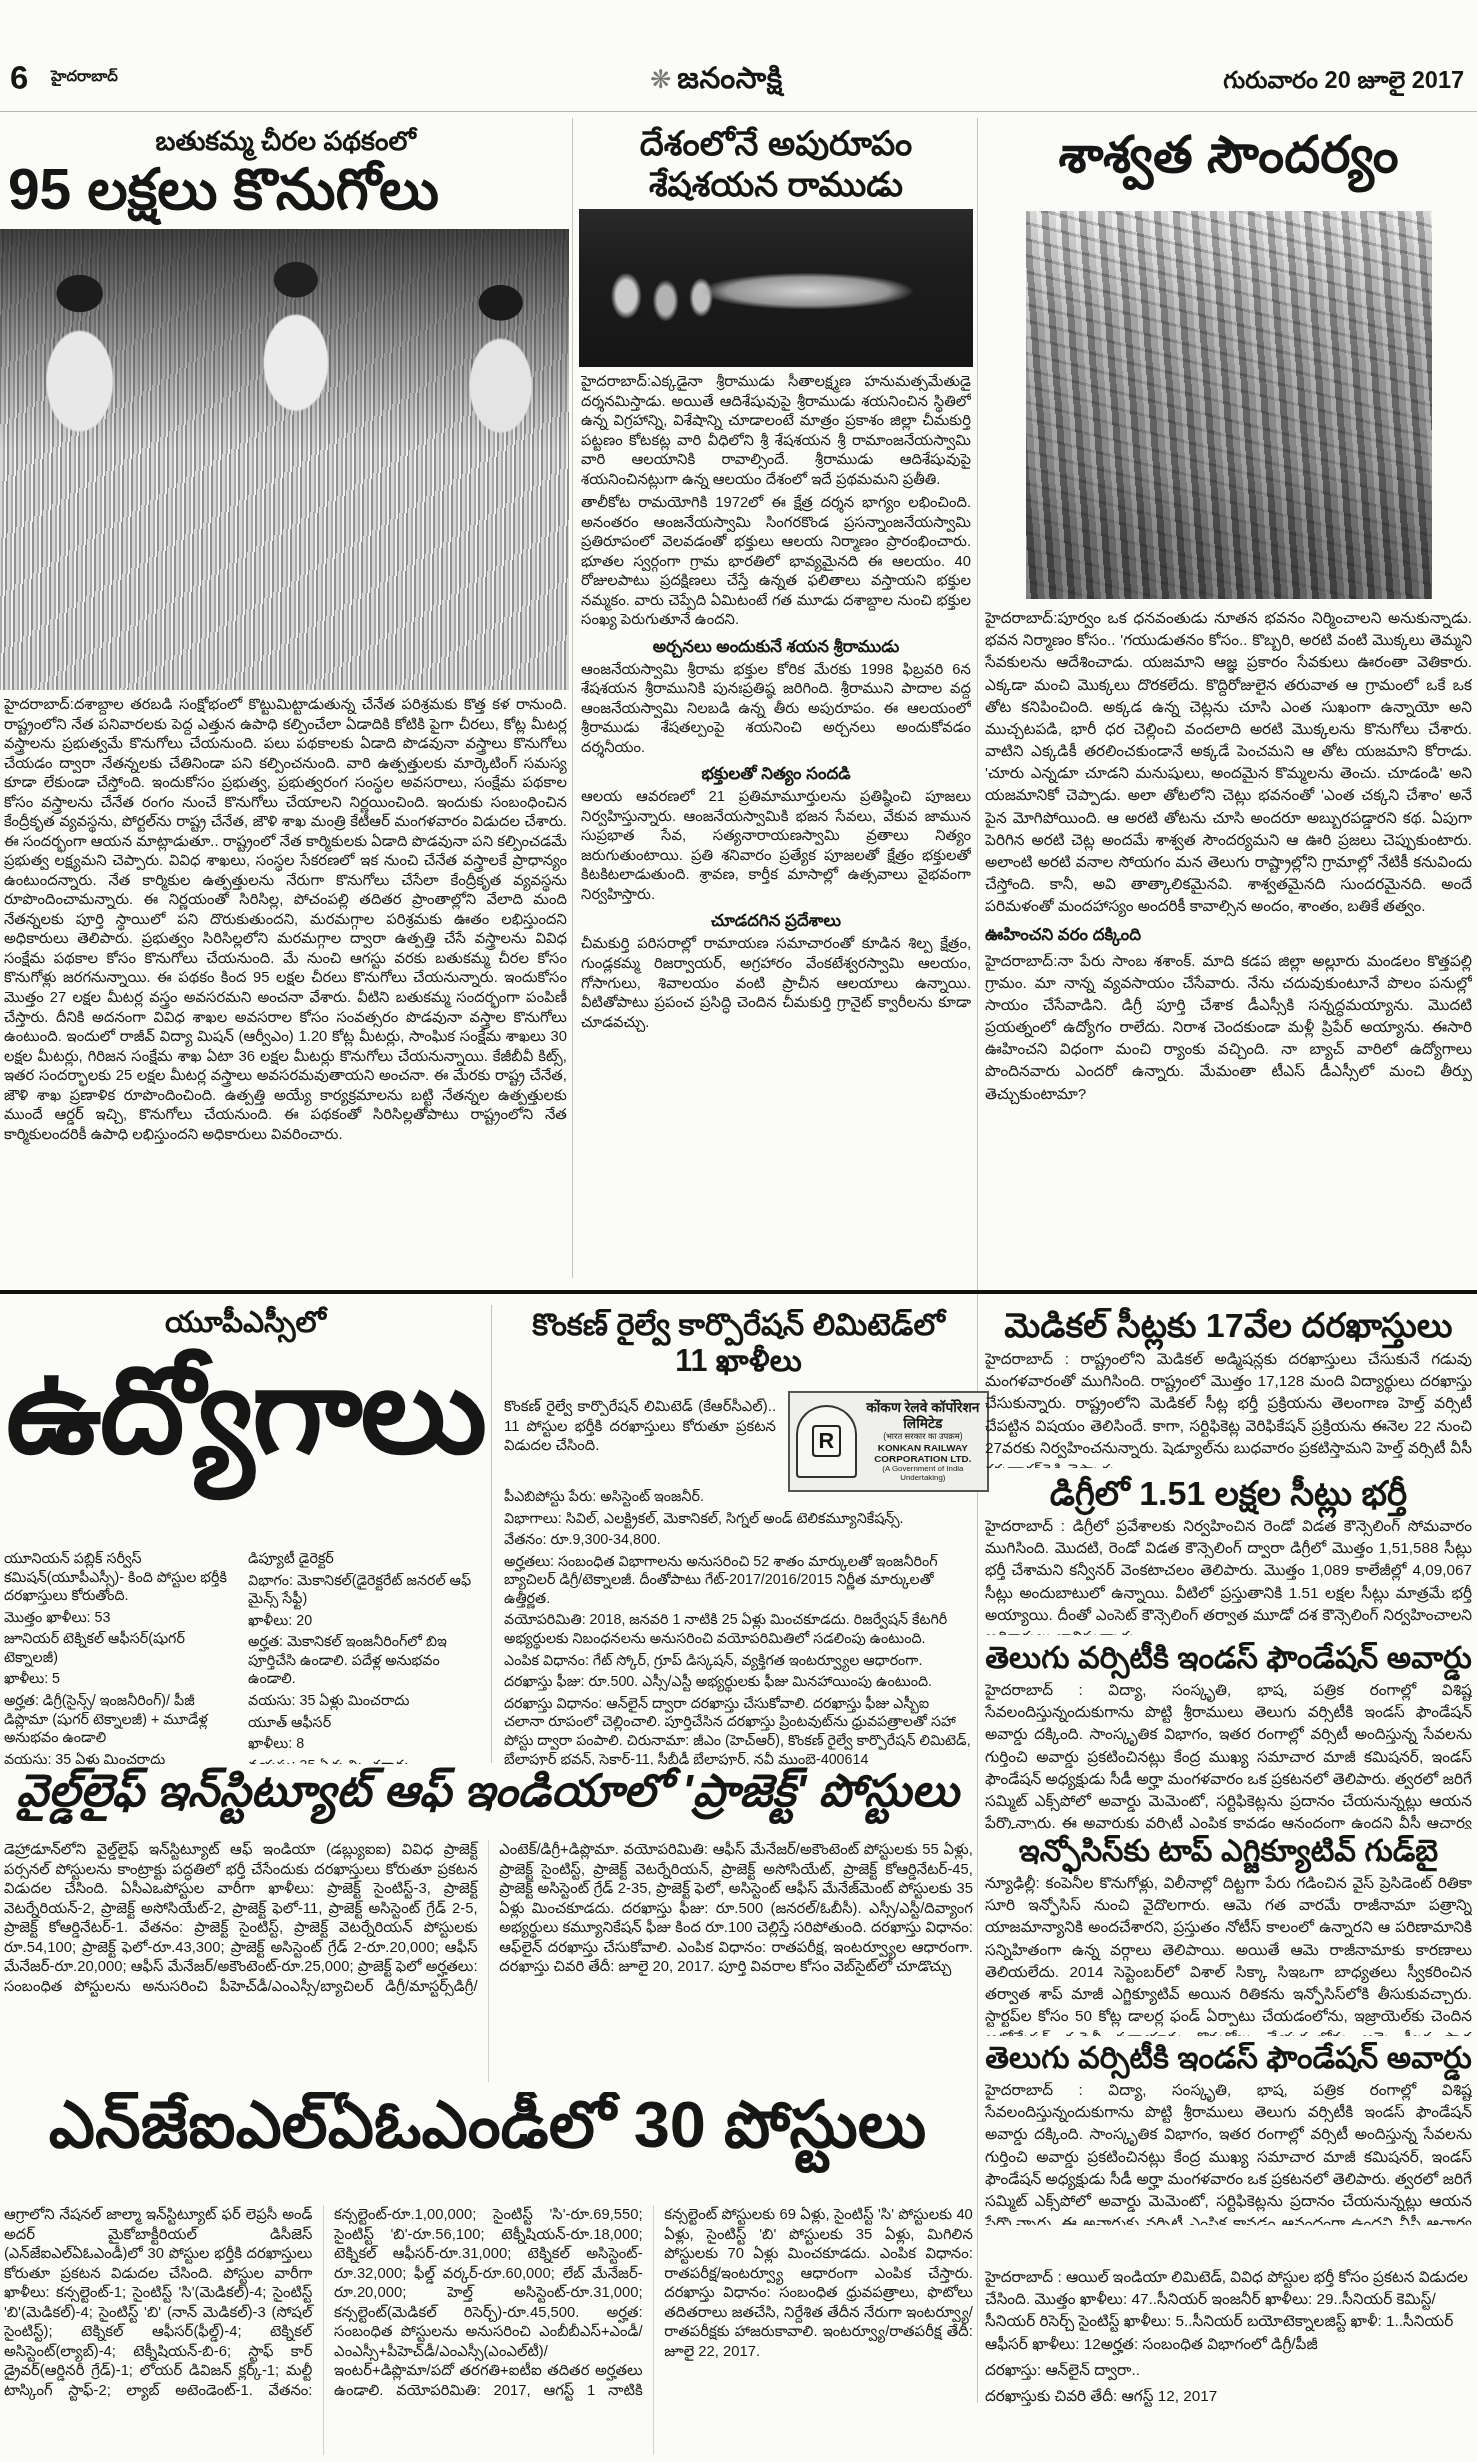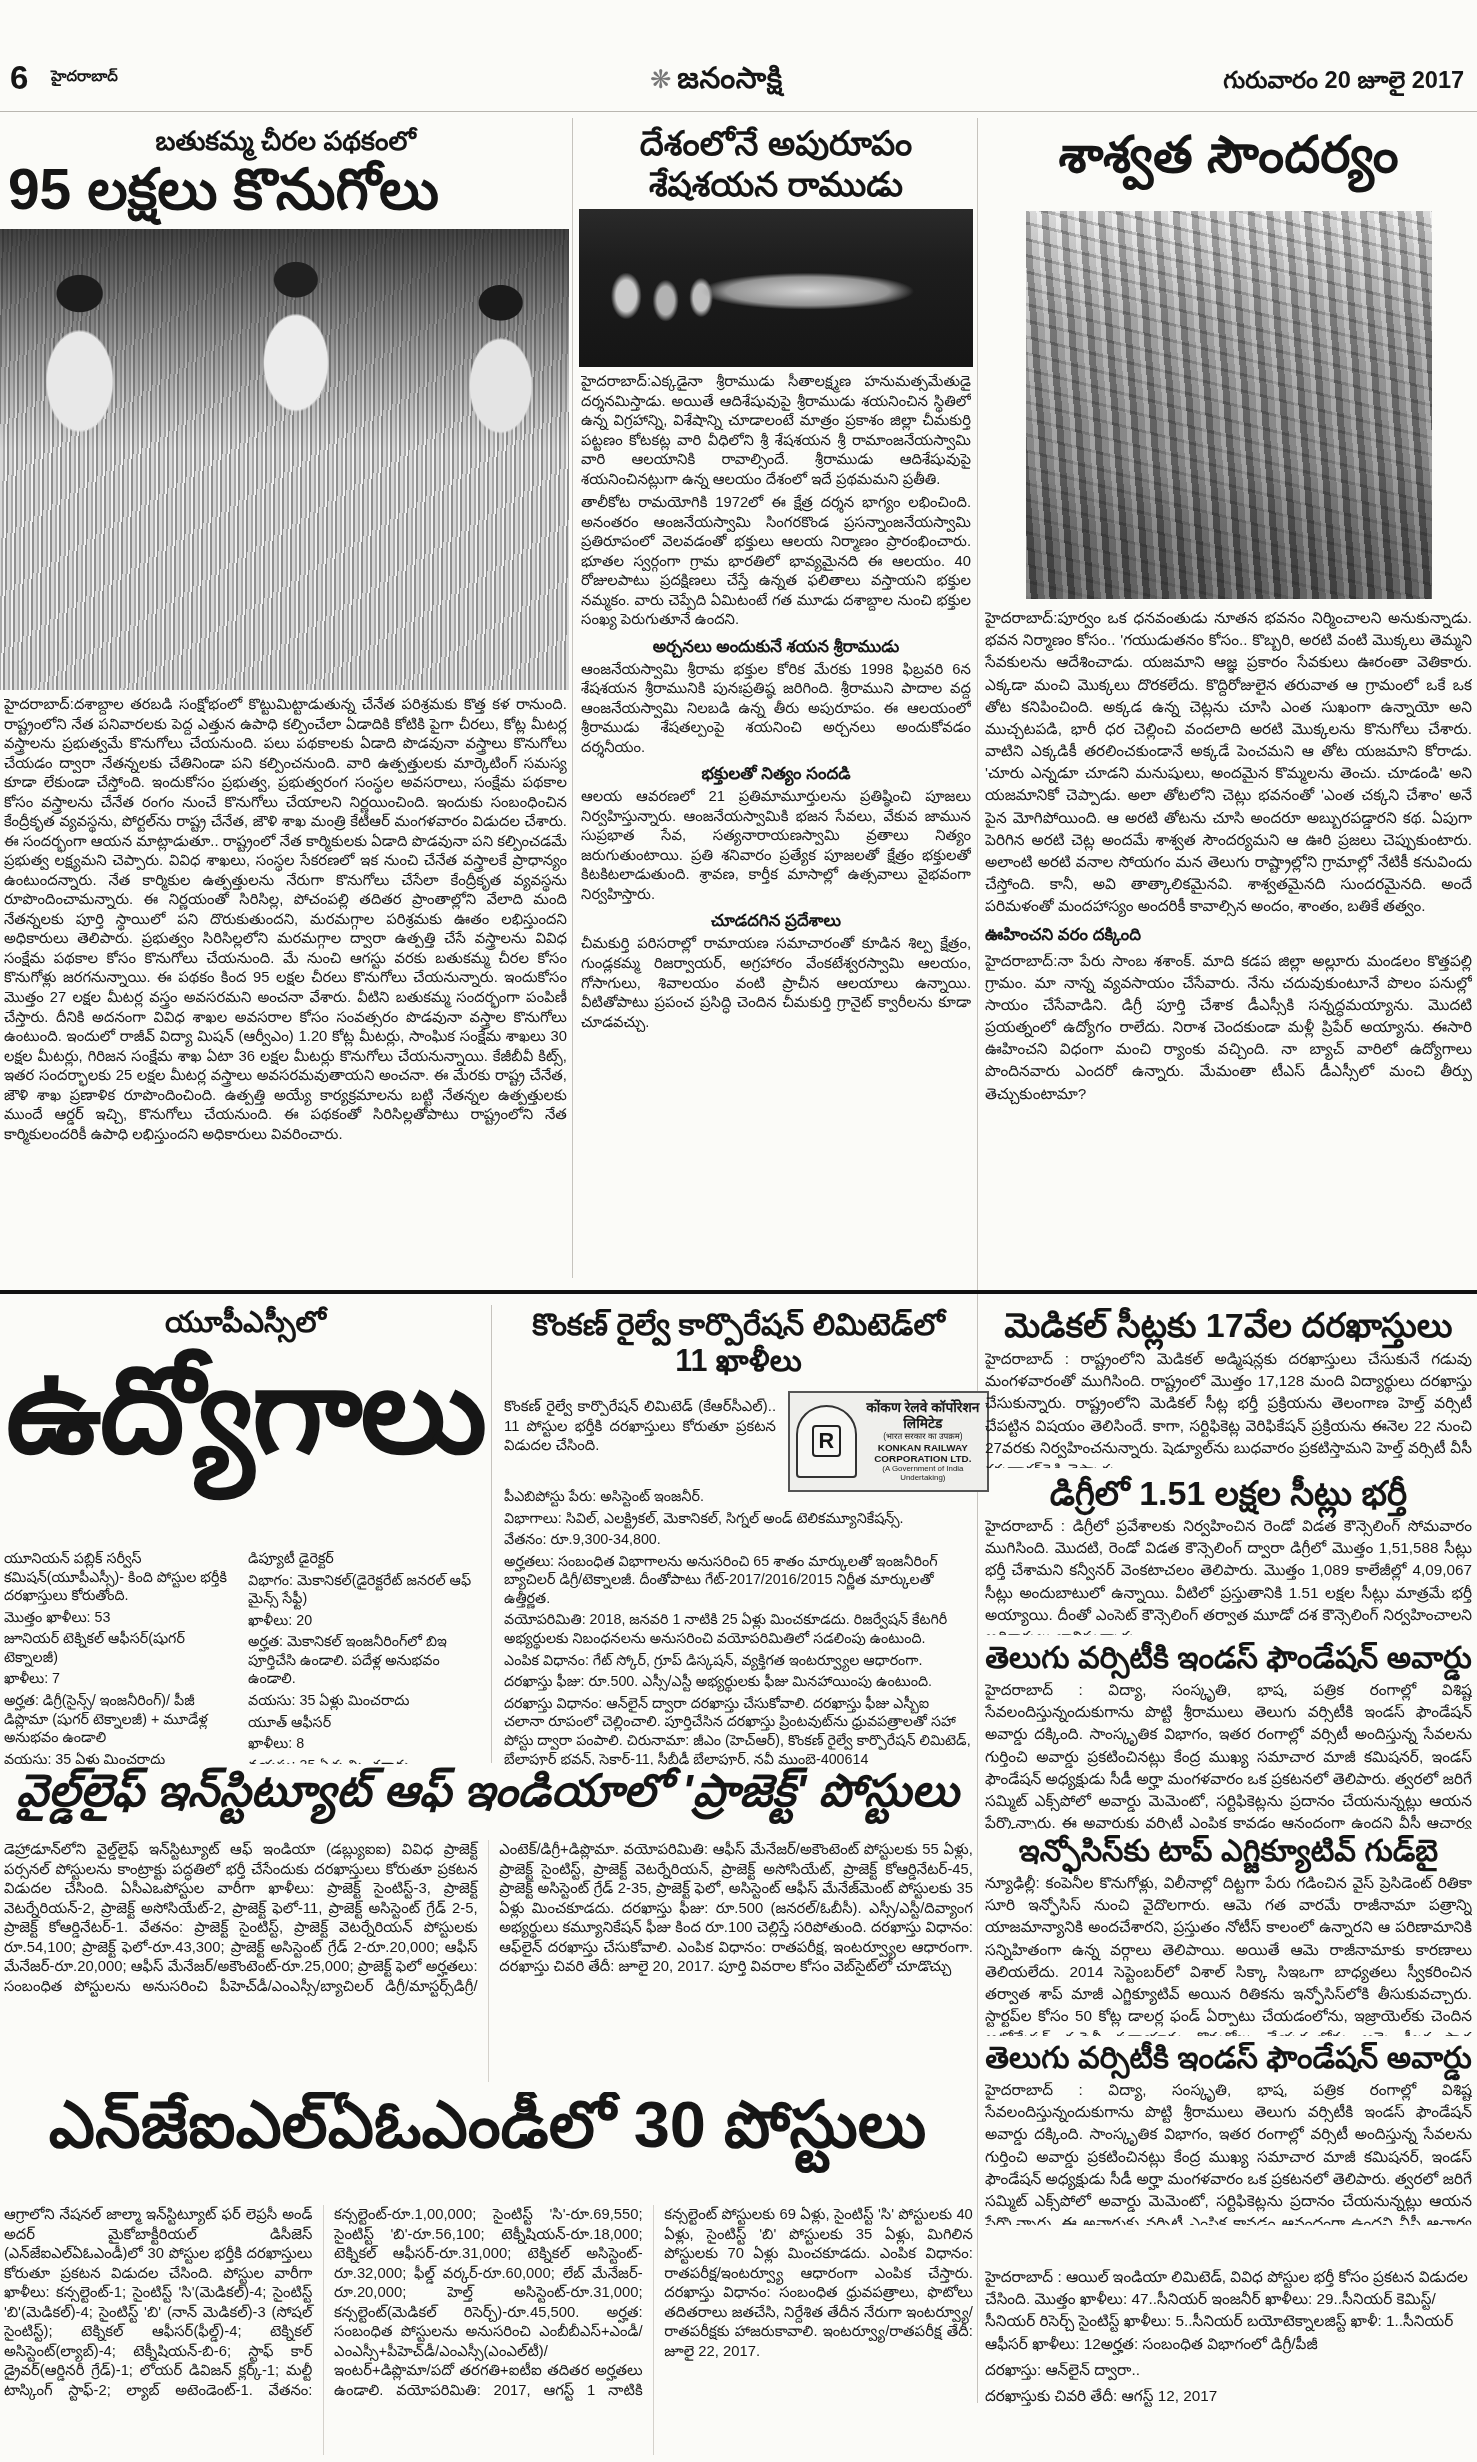--- a/index.html
+++ b/index.html
@@ -123,21 +123,21 @@
     <div class="subhead">ఊహించని వరం దక్కింది</div>
     <p>హైదరాబాద్:నా పేరు సాంబ శశాంక్. మాది కడప జిల్లా అల్లూరు మండలం కొత్తపల్లి గ్రామం. మా నాన్న వ్యవసాయం చేసేవారు. నేను చదువుకుంటూనే పొలం పనుల్లో సాయం చేసేవాడిని. డిగ్రీ పూర్తి చేశాక డీఎస్సీకి సన్నద్ధమయ్యాను. మొదటి ప్రయత్నంలో ఉద్యోగం రాలేదు. నిరాశ చెందకుండా మళ్లీ ప్రిపేర్ అయ్యాను. ఈసారి ఊహించని విధంగా మంచి ర్యాంకు వచ్చింది. నా బ్యాచ్ వారిలో ఉద్యోగాలు పొందినవారు ఎందరో ఉన్నారు. మేమంతా టీఎస్ డీఎస్సీలో మంచి తీర్పు తెచ్చుకుంటామా?</p>
   </div>
 
   <div class="abs kicker" style="left:0;top:1305px;width:491px;font-size:29.6px;">యూపీఎస్సీలో</div>
   <div class="abs hl-giant" style="left:0;top:1350px;width:491px;height:187px;">ఉద్యోగాలు</div>
   <div class="abs dlines" style="left:3.9px;top:1549px;width:232px;height:215px;overflow:hidden;">
     <p>యూనియన్ పబ్లిక్ సర్వీస్ కమిషన్(యూపీఎస్సీ)- కింది పోస్టుల భర్తీకి దరఖాస్తులు కోరుతోంది.</p>
     <p>మొత్తం ఖాళీలు: 53</p>
     <p>జూనియర్ టెక్నికల్ ఆఫీసర్(షుగర్ టెక్నాలజీ)</p>
-    <p>ఖాళీలు: 7</p>
+    <p>ఖాళీలు: 5</p>
     <p>అర్హత: డిగ్రీ(సైన్స్/ ఇంజనీరింగ్)/ పీజీ డిప్లొమా (షుగర్ టెక్నాలజీ) + మూడేళ్ల అనుభవం ఉండాలి</p>
     <p>వయసు: 35 ఏళ్లు మించరాదు</p>
 
   </div>
   <div class="abs dlines" style="left:248px;top:1549px;width:236px;height:215px;overflow:hidden;">
     <p>డిప్యూటీ డైరెక్టర్</p>
     <p>విభాగం: మెకానికల్(డైరెక్టరేట్ జనరల్ ఆఫ్ మైన్స్ సేఫ్టీ)</p>
     <p>ఖాళీలు: 20</p>
     <p>అర్హత: మెకానికల్ ఇంజనీరింగ్‌లో బిఇ పూర్తిచేసి ఉండాలి. పదేళ్ల అనుభవం ఉండాలి.</p>
     <p>వయసు: 35 ఏళ్లు మించరాదు</p>
@@ -160,21 +160,21 @@
       <div class="k4">(A Government of India Undertaking)</div>
     </div>
   </div>
   <div class="abs bt" style="left:504px;top:1397px;width:272px;height:85px;">
     <p>కొంకణ్ రైల్వే కార్పొరేషన్ లిమిటెడ్ (కేఆర్‌సీఎల్).. 11 పోస్టుల భర్తీకి దరఖాస్తులు కోరుతూ ప్రకటన విడుదల చేసింది.</p>
   </div>
   <div class="abs dlines" style="left:504px;top:1487px;width:469px;height:278px;overflow:hidden;">
     <p>పీఎబిపోస్టు పేరు: అసిస్టెంట్ ఇంజనీర్.</p>
     <p>విభాగాలు: సివిల్, ఎలక్ట్రికల్, మెకానికల్, సిగ్నల్ అండ్ టెలికమ్యూనికేషన్స్.</p>
     <p>వేతనం: రూ.9,300-34,800.</p>
-    <p>అర్హతలు: సంబంధిత విభాగాలను అనుసరించి 65 శాతం మార్కులతో ఇంజనీరింగ్ బ్యాచిలర్ డిగ్రీ/టెక్నాలజీ. దీంతోపాటు గేట్-2017/2016/2015 నిర్ణీత మార్కులతో ఉత్తీర్ణత.</p>
+    <p>అర్హతలు: సంబంధిత విభాగాలను అనుసరించి 52 శాతం మార్కులతో ఇంజనీరింగ్ బ్యాచిలర్ డిగ్రీ/టెక్నాలజీ. దీంతోపాటు గేట్-2017/2016/2015 నిర్ణీత మార్కులతో ఉత్తీర్ణత.</p>
     <p>వయోపరిమితి: 2018, జనవరి 1 నాటికి 25 ఏళ్లు మించకూడదు. రిజర్వేషన్ కేటగిరీ అభ్యర్థులకు నిబంధనలను అనుసరించి వయోపరిమితిలో సడలింపు ఉంటుంది.</p>
     <p>ఎంపిక విధానం: గేట్ స్కోర్, గ్రూప్ డిస్కషన్, వ్యక్తిగత ఇంటర్వ్యూల ఆధారంగా.</p>
     <p>దరఖాస్తు ఫీజు: రూ.500. ఎస్సీ/ఎస్టీ అభ్యర్థులకు ఫీజు మినహాయింపు ఉంటుంది.</p>
     <p>దరఖాస్తు విధానం: ఆన్‌లైన్ ద్వారా దరఖాస్తు చేసుకోవాలి. దరఖాస్తు ఫీజు ఎస్బీఐ చలానా రూపంలో చెల్లించాలి. పూర్తిచేసిన దరఖాస్తు ప్రింటవుట్‌ను ధ్రువపత్రాలతో సహా పోస్టు ద్వారా పంపాలి. చిరునామా: జీఎం (హెచ్ఆర్), కొంకణ్ రైల్వే కార్పొరేషన్ లిమిటెడ్, బేలాపూర్ భవన్, సెక్టార్-11, సీబీడీ బేలాపూర్, నవీ ముంబై-400614</p>
 
   </div>
 
   <div class="abs hl-lg" style="left:985px;top:1306px;width:487px;">మెడికల్ సీట్లకు 17వేల దరఖాస్తులు</div>
   <div class="abs bt bt-lg" style="left:985px;top:1348px;width:487px;height:120px;">
     <p>హైదరాబాద్ : రాష్ట్రంలోని మెడికల్ అడ్మిషన్లకు దరఖాస్తులు చేసుకునే గడువు మంగళవారంతో ముగిసింది. రాష్ట్రంలో మొత్తం 17,128 మంది విద్యార్థులు దరఖాస్తు చేసుకున్నారు. రాష్ట్రంలోని మెడికల్ సీట్ల భర్తీ ప్రక్రియను తెలంగాణ హెల్త్ వర్సిటీ చేపట్టిన విషయం తెలిసిందే. కాగా, సర్టిఫికెట్ల వెరిఫికేషన్ ప్రక్రియను ఈనెల 22 నుంచి 27వరకు నిర్వహించనున్నారు. షెడ్యూల్‌ను బుధవారం ప్రకటిస్తామని హెల్త్ వర్సిటీ వీసీ కరుణాకర్‌రెడ్డి చెప్పారు.</p>

